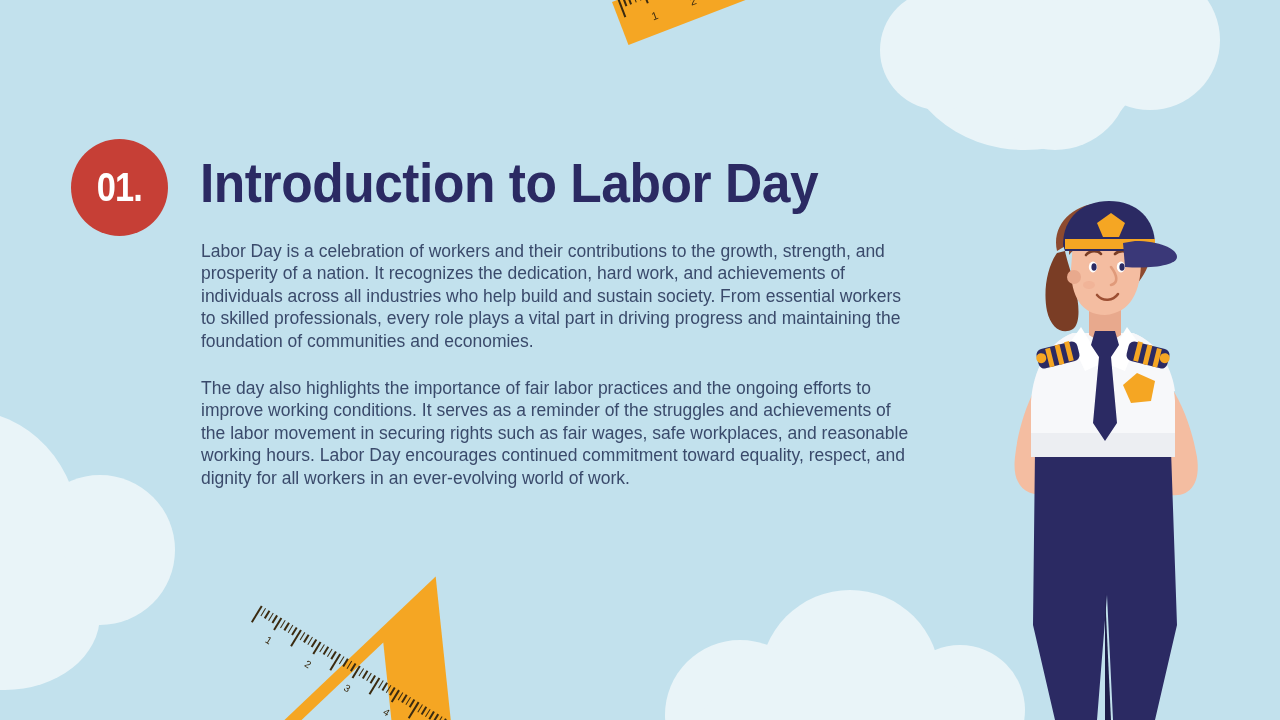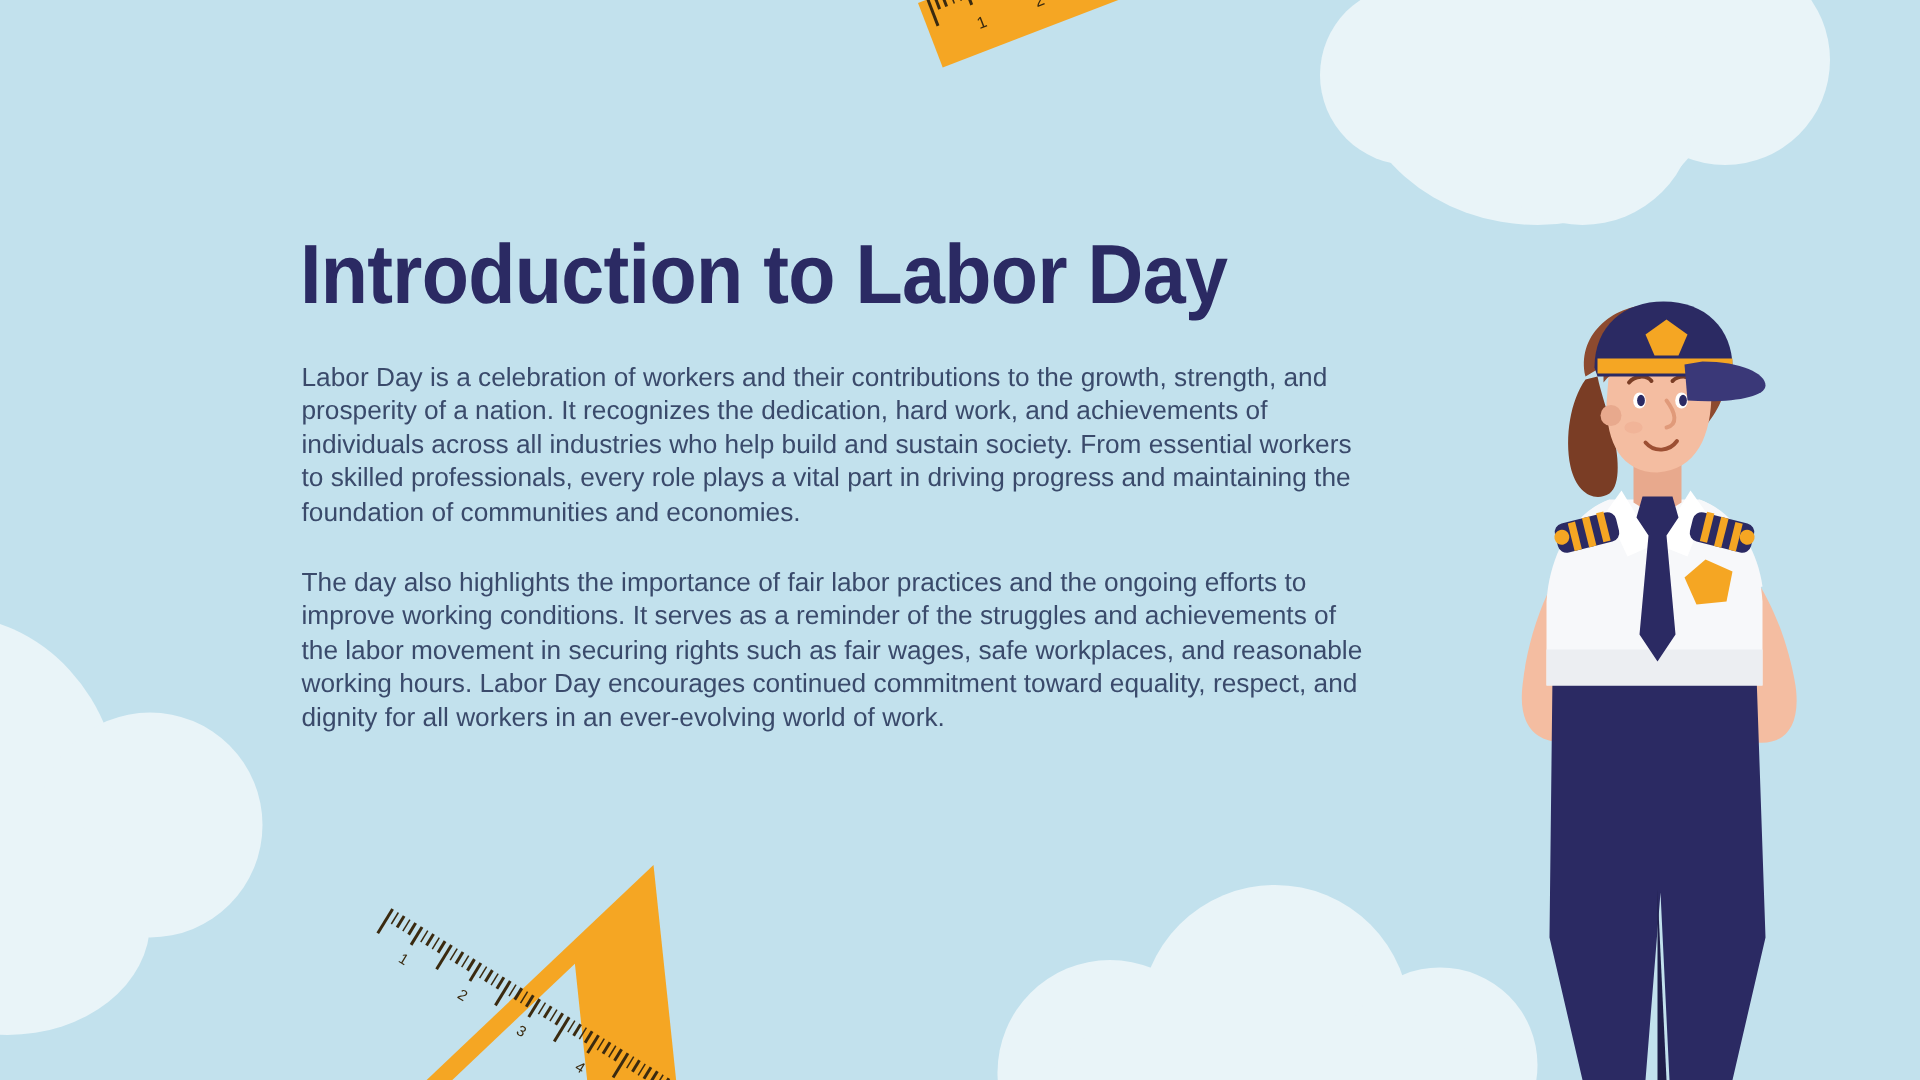--- a/index.html
+++ b/index.html
@@ -269,20 +269,23 @@
         <div class="tick mid" style="left: 211px;"></div>
         <div class="tick small" style="left: 215.6px;"></div>
         <div class="tick small" style="left: 220.2px;"></div>
         <div class="ruler-num" style="left: 26px;">1</div>
         <div class="ruler-num" style="left: 72px;">2</div>
         <div class="ruler-num" style="left: 118px;">3</div>
         <div class="ruler-num" style="left: 164px;">4</div>
       </div>
   </div>
 
+  <div id="number-badge">
+    <span id="number-badge-label">01.</span>
+  </div>
 
   <div id="page-title">Introduction to Labor Day</div>
 
   <div id="body-copy">
     <p>Labor Day is a celebration of workers and their contributions to the growth, strength, and prosperity of a nation. It recognizes the dedication, hard work, and achievements of individuals across all industries who help build and sustain society. From essential workers to skilled professionals, every role plays a vital part in driving progress and maintaining the foundation of communities and economies.</p>
     <p>The day also highlights the importance of fair labor practices and the ongoing efforts to improve working conditions. It serves as a reminder of the struggles and achievements of the labor movement in securing rights such as fair wages, safe workplaces, and reasonable working hours. Labor Day encourages continued commitment toward equality, respect, and dignity for all workers in an ever-evolving world of work.</p>
   </div>
 
   <div id="pilot">
     <svg width="240" height="525" viewBox="0 0 240 525">

